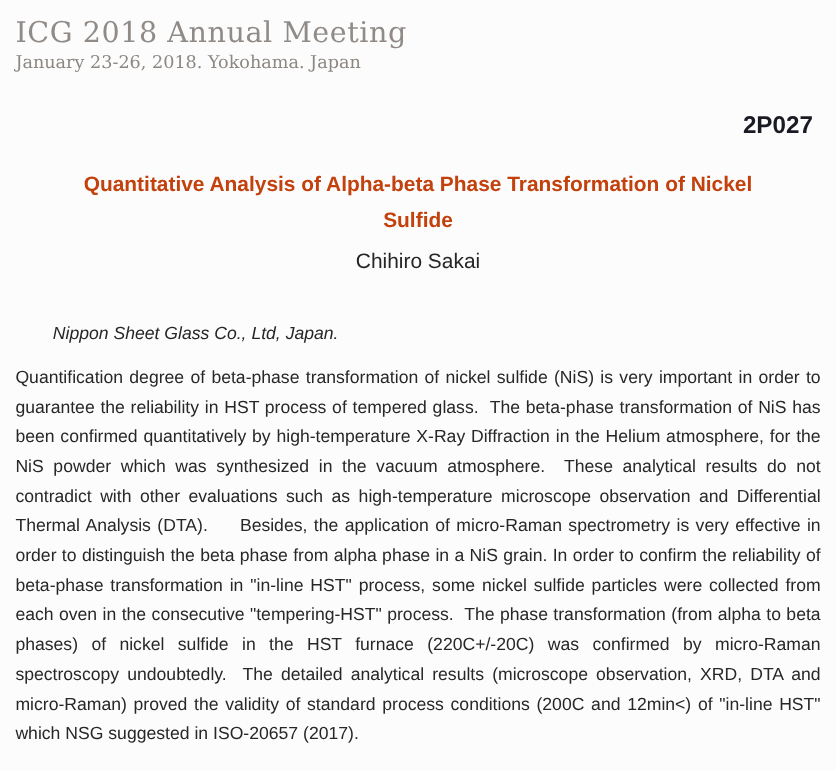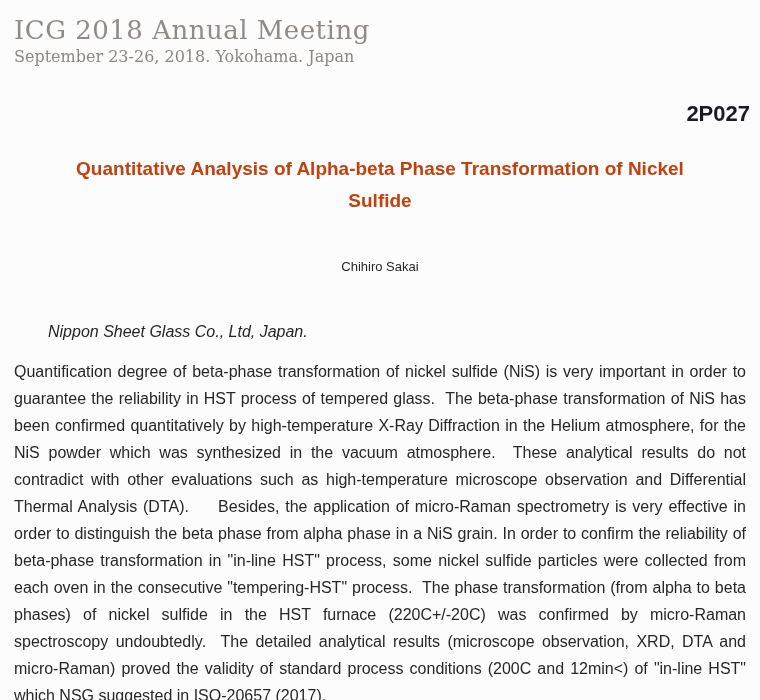--- a/index.html
+++ b/index.html
@@ -29,21 +29,21 @@
   }
   .conf-dates {
     font-size: 16px;
     line-height: 20px;
     margin-top: 1px;
     color: #8d8781;
   }
   
   .paper-number {
     margin-top: 34px;
-    padding-right: 10px;
+    padding-right: 21px;
     text-align: right;
     font-family: "Liberation Sans", sans-serif;
     font-weight: bold;
     font-size: 22px;
     line-height: 26px;
     color: #1a1a24;
   }
   .presentation-type {
     margin-top: 20px;
     padding-right: 22px;
@@ -60,24 +60,24 @@
     margin: 26px auto 0 auto;
     max-width: 640px;
     text-align: center;
     font-family: "Liberation Sans", sans-serif;
     font-weight: bold;
     font-size: 19px;
     line-height: 32px;
     color: #c2410c;
   }
   .abstract-author {
-    margin-top: 40px;
+    margin-top: 12px;
     text-align: center;
     font-family: "Liberation Sans", sans-serif;
-    font-size: 13px;
+    font-size: 19px;
     line-height: 20px;
     color: #262626;
   }
   .abstract-affiliation {
     margin-top: 45px;
     padding-left: 48px;
     font-family: "Liberation Sans", sans-serif;
     font-style: italic;
     font-size: 16px;
     line-height: 19px;
@@ -94,21 +94,21 @@
     color: #272727;
   }
 </style>
 </head>
 <body>
 
 <div class="page">
 
   <div class="conf-header">
     <div class="conf-title">ICG 2018 Annual Meeting</div>
-    <div class="conf-dates">September 23-26, 2018. Yokohama. Japan</div>
+    <div class="conf-dates">January 23-26, 2018. Yokohama. Japan</div>
   </div>
 
   <div class="paper-number">2P027</div>
 
 
   <h1 class="abstract-title">Quantitative Analysis of Alpha-beta Phase Transformation of Nickel Sulfide</h1>
 
   <div class="abstract-author">Chihiro Sakai</div>
 
   <div class="abstract-affiliation">Nippon Sheet Glass Co., Ltd, Japan.</div>

